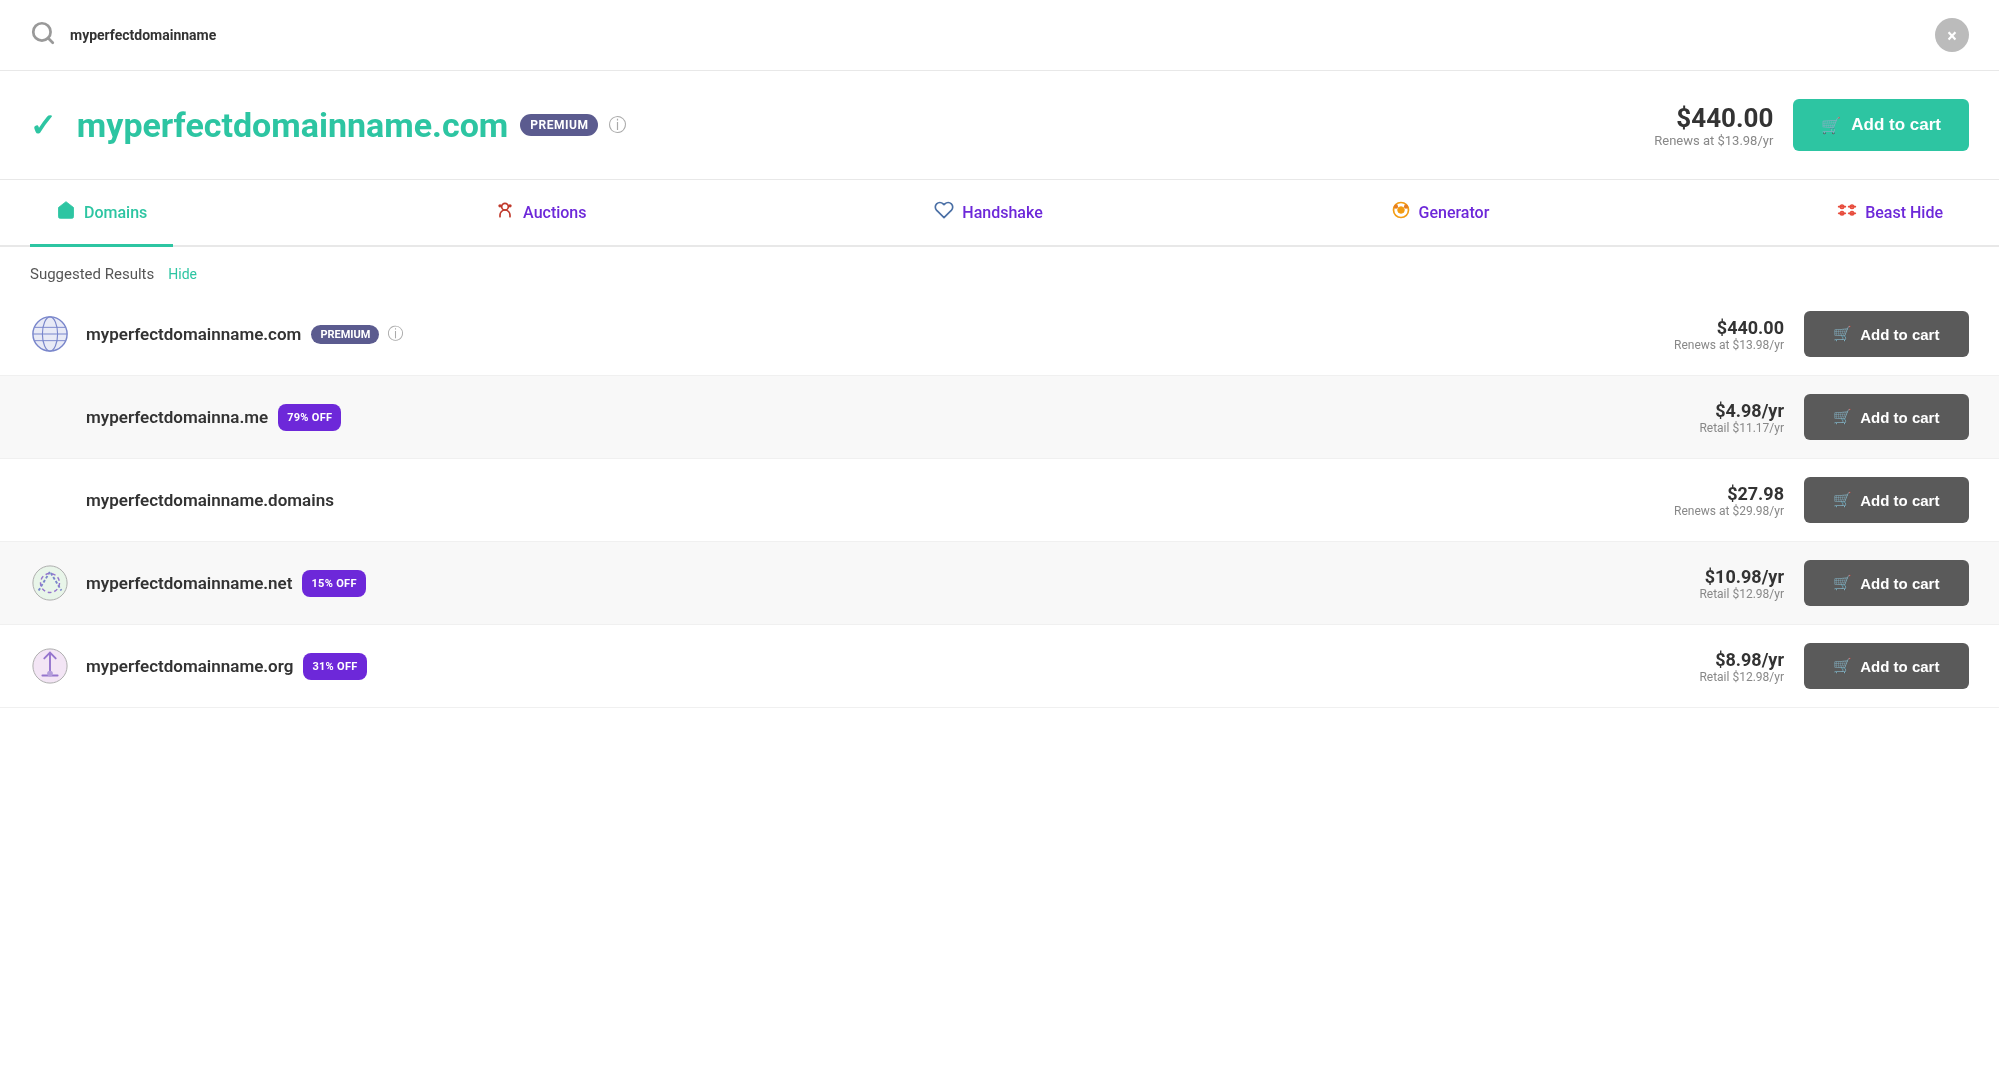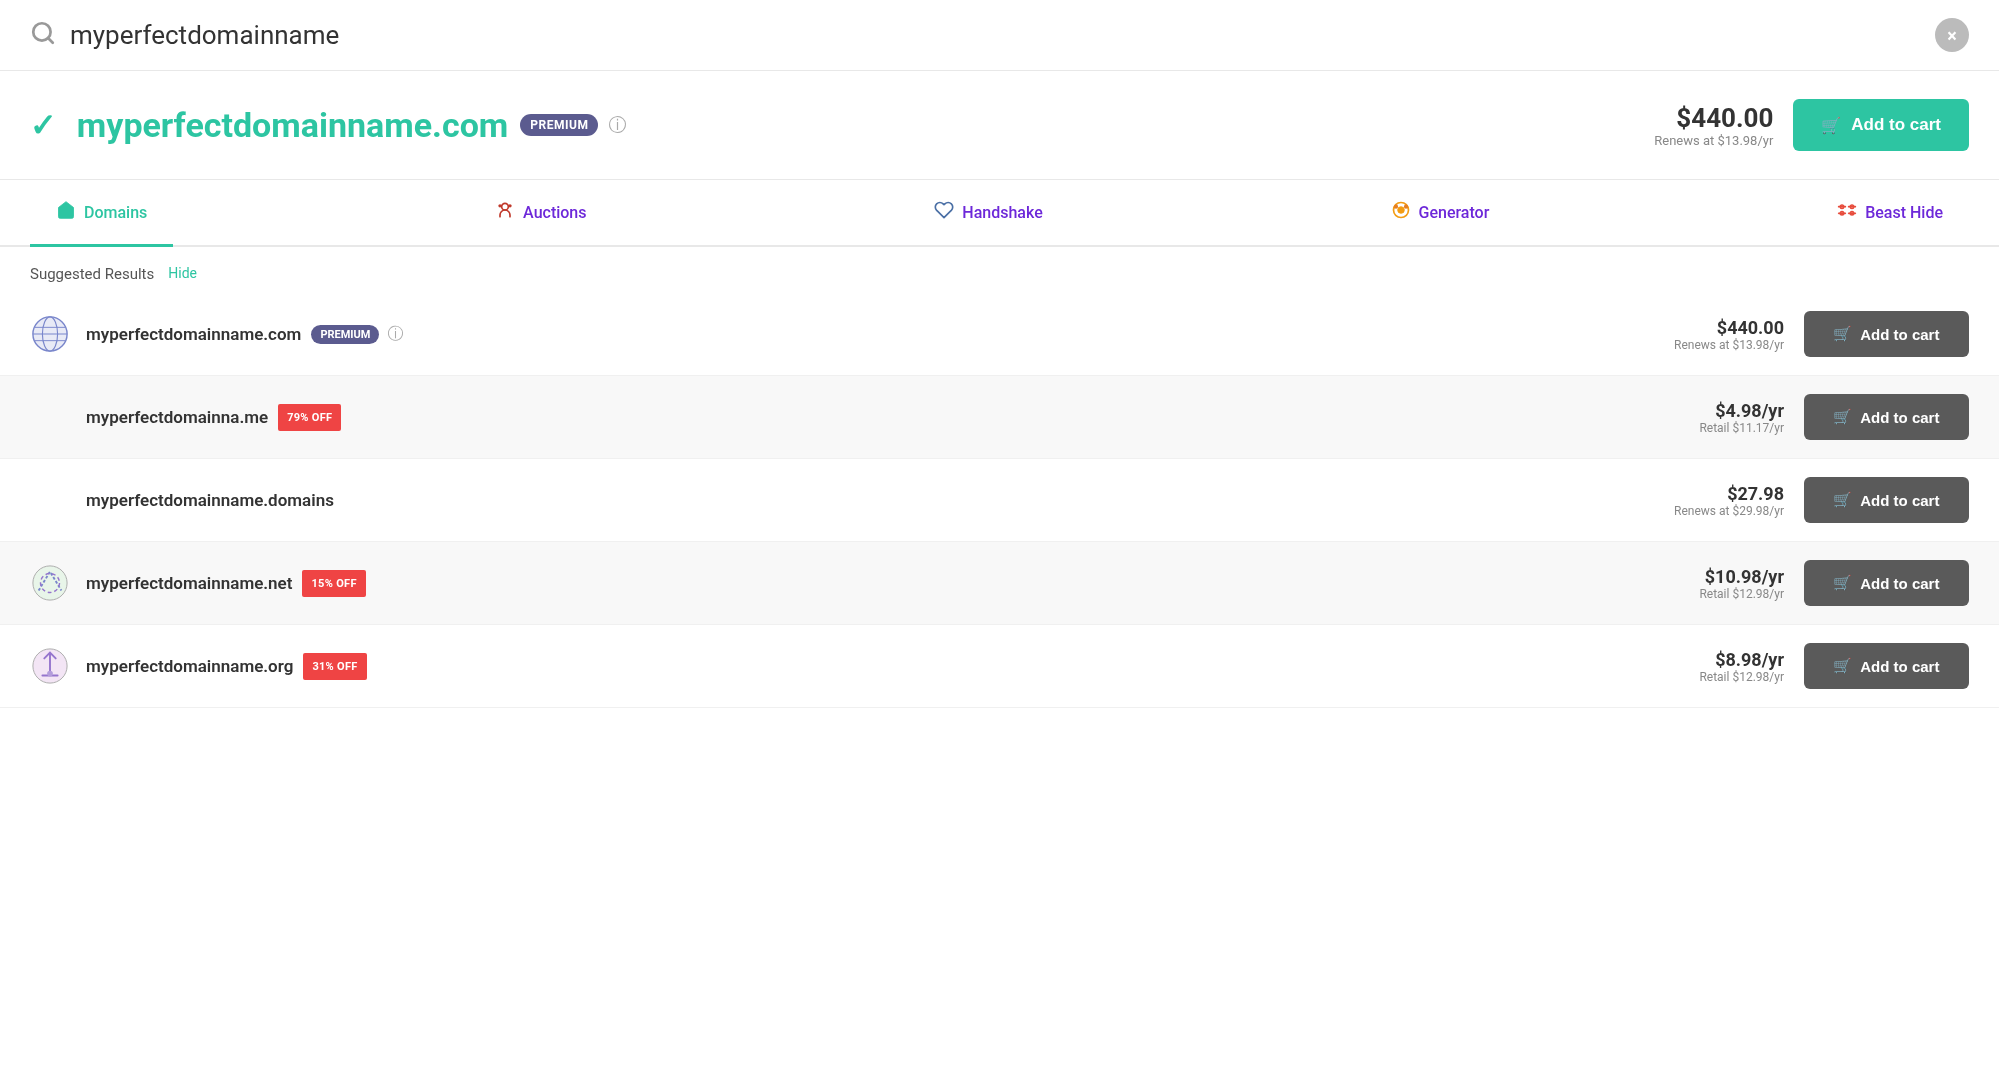--- a/index.html
+++ b/index.html
@@ -18,22 +18,22 @@
       border-bottom: 1px solid #e8e8e8;
       background: #fff;
     }
     .search-icon-wrap {
       margin-right: 14px;
       color: #999;
       font-size: 22px;
     }
     .search-text {
       flex: 1;
-      font-size: 26px;
-      font-weight: 400;
+      font-size: 14px;
+      font-weight: 700;
       color: #333;
     }
     .search-clear {
       width: 34px;
       height: 34px;
       border-radius: 50%;
       background: #bbb;
       color: #fff;
       display: flex;
       align-items: center;
@@ -131,20 +131,21 @@
     }
     .tab.active {
       color: #2dc5a2;
       border-bottom: 3px solid #2dc5a2;
     }
     .tab-icon { font-size: 18px; }
 
     
     .suggested-header {
       display: flex;
+      align-items: center;
       gap: 14px;
       padding: 18px 30px 10px 30px;
       font-size: 15px;
       color: #555;
     }
     .hide-link {
       color: #2dc5a2;
       cursor: pointer;
       font-size: 14px;
     }
@@ -167,26 +168,26 @@
       align-items: center;
       justify-content: center;
     }
     .domain-name {
       font-size: 17px;
       font-weight: 600;
       color: #333;
       margin-right: 10px;
     }
     .badge-discount {
-      background: #ef4444;
+      background: #6d28d9;
       color: #fff;
       font-size: 11px;
       font-weight: 700;
       padding: 7px 9px;
-      border-radius: 2px;
+      border-radius: 8px;
       margin-right: 8px;
       letter-spacing: 0.3px;
     }
     .badge-premium-sm {
       background: #5b5b8f;
       color: #fff;
       font-size: 11px;
       font-weight: 700;
       padding: 3px 9px;
       border-radius: 20px;

